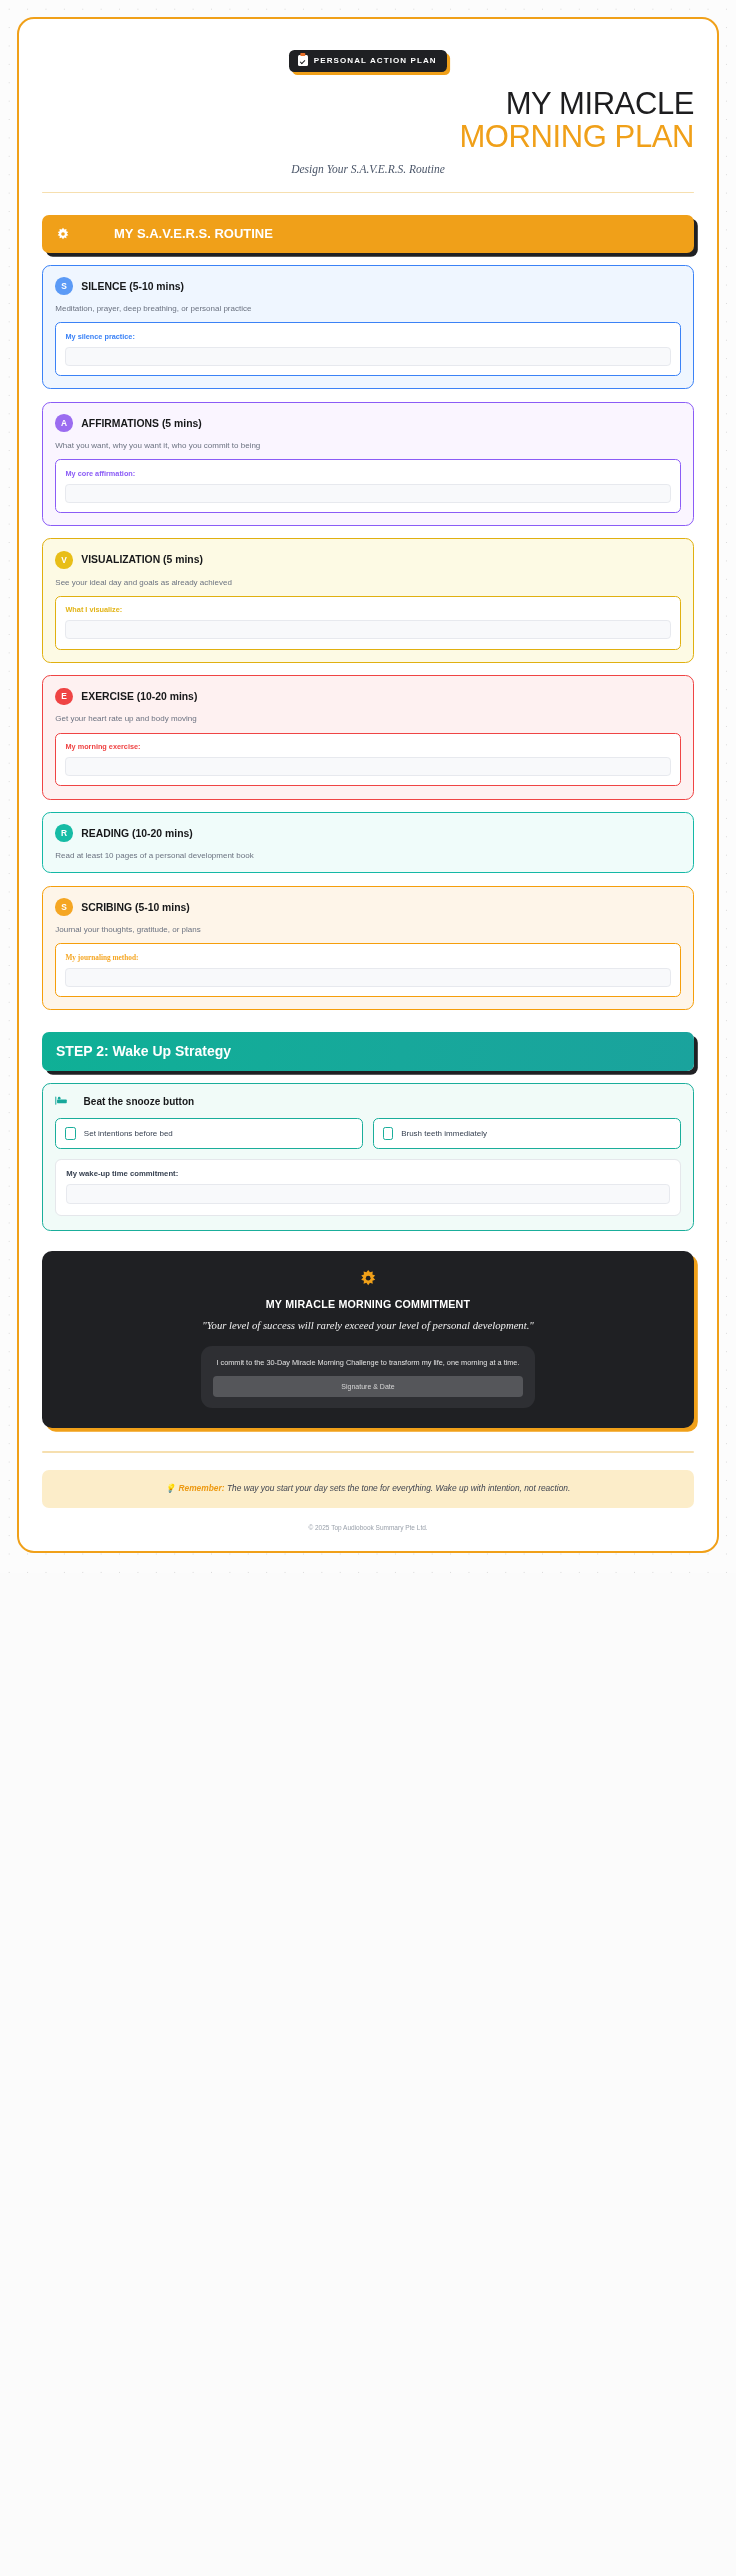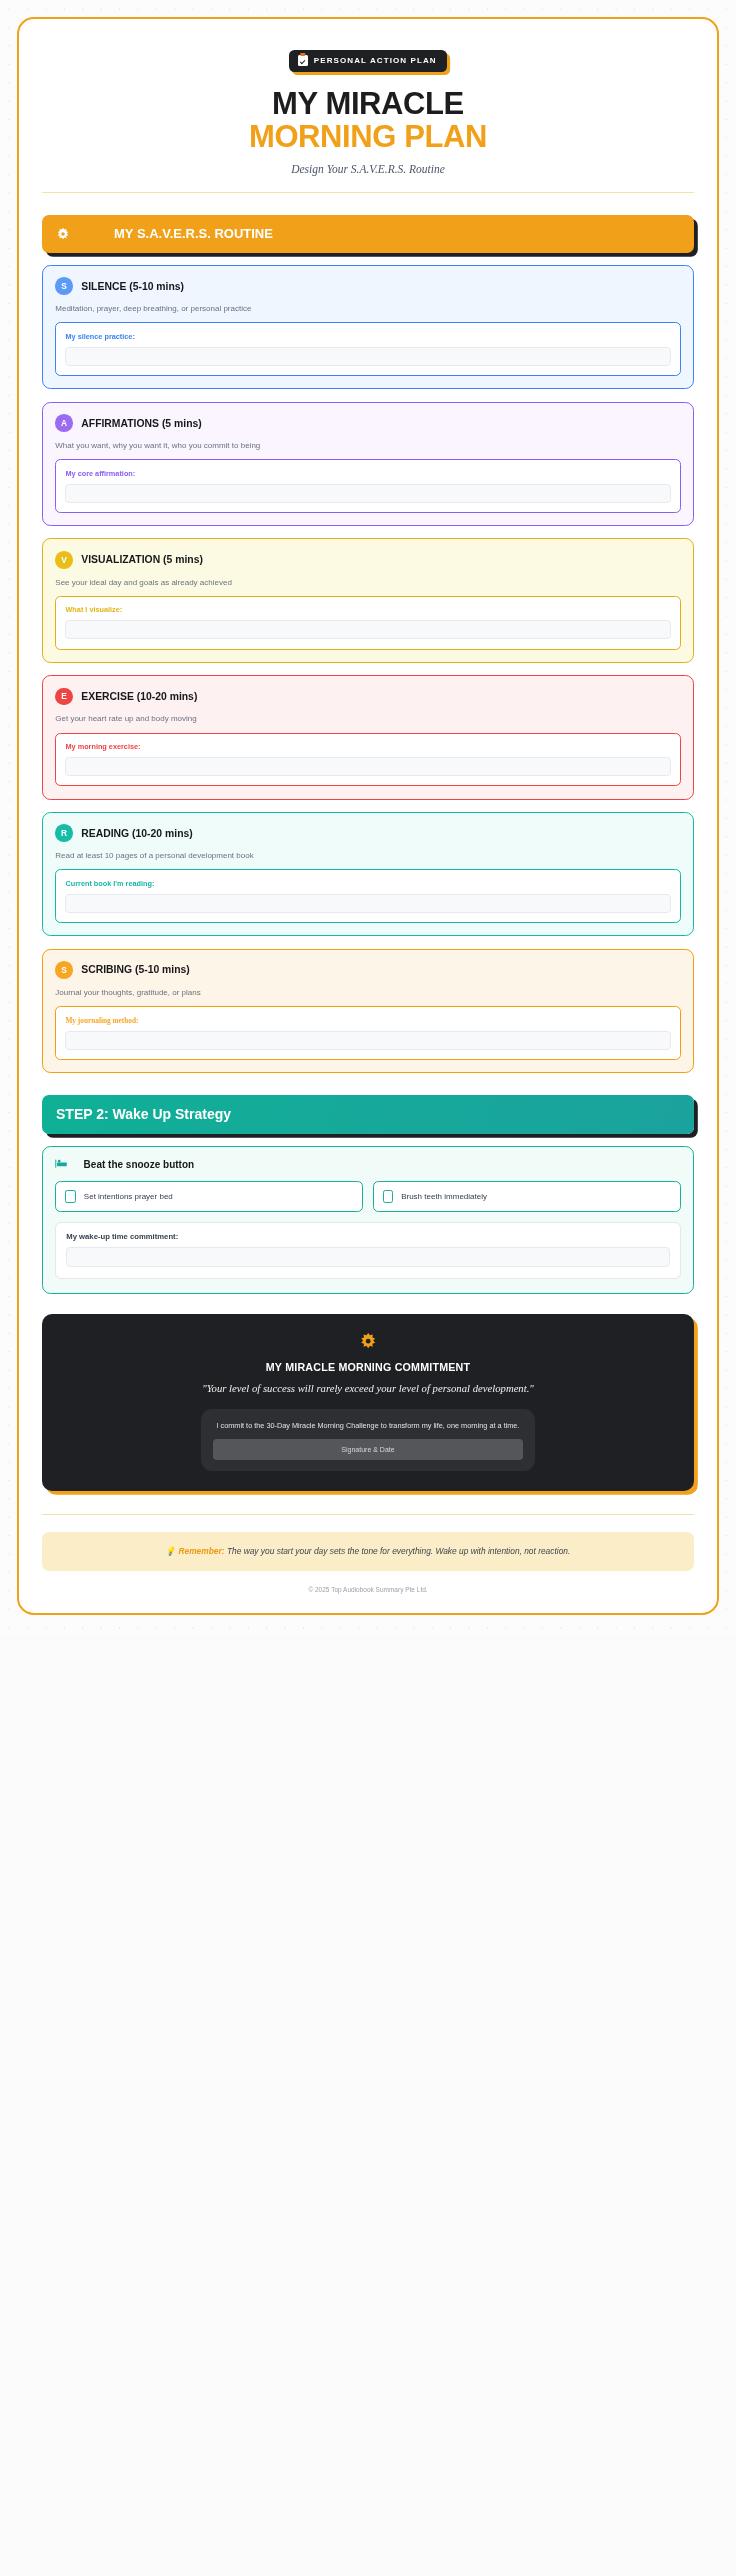--- a/index.html
+++ b/index.html
@@ -66,23 +66,24 @@
     width: 3.8px; height: 1.9px;
     border-left: 1.2px solid #1f2023;
     border-bottom: 1.2px solid #1f2023;
     transform: rotate(-45deg);
   }
 
   .title {
     margin-top: 15.3px;
     font-size: 31px;
     line-height: 1.07;
-    font-weight: bold;
+    font-weight: normal;
     letter-spacing: -0.4px;
     color: #1d1d1f;
+    text-align: right;
   }
   .title .line2 { display: block; color: #F0A019; }
 
   .subtitle {
     margin-top: 9.2px;
     font-family: "Liberation Serif", serif;
     font-style: italic;
     font-size: 11.5px;
     color: #4a5568;
   }
@@ -367,24 +368,20 @@
           <div class="field-label" style="color: rgb(239, 68, 68);">My morning exercise:</div>
           <div class="field-input"></div>
         </div>
       </div>
       <div class="card" style="border-color: rgb(20, 184, 166); background: rgb(240, 252, 250);">
         <div class="card-head">
           <span class="chip" style="background: rgb(22, 188, 165);">R</span>
           <span class="card-title">READING (10-20 mins)</span>
         </div>
         <div class="card-desc">Read at least 10 pages of a personal development book</div>
-        <div class="field-box" style="border-color: rgb(20, 184, 166);">
-          <div class="field-label" style="color: rgb(20, 184, 166);">Current book I'm reading:</div>
-          <div class="field-input"></div>
-        </div>
       </div>
       <div class="card" style="border-color: rgb(245, 158, 11); background: rgb(254, 245, 233);">
         <div class="card-head">
           <span class="chip" style="background: rgb(245, 166, 35);">S</span>
           <span class="card-title">SCRIBING (5-10 mins)</span>
         </div>
         <div class="card-desc">Journal your thoughts, gratitude, or plans</div>
         <div class="field-box" style="border-color: rgb(245, 158, 11); font-family: Liberation Serif, serif;">
           <div class="field-label" style="color: rgb(245, 166, 35);">My journaling method:</div>
           <div class="field-input"></div>
@@ -401,21 +398,21 @@
       <svg class="bed-icon" viewBox="0 0 24 18">
         <rect x="0.5" y="1" width="2" height="16" rx="0.8" fill="#17A89B"></rect>
         <rect x="4" y="7" width="19" height="7" rx="1.4" fill="#17A89B"></rect>
         <circle cx="8.2" cy="4.3" r="2.6" fill="#17A89B"></circle>
       </svg>
       <span>Beat the snooze button</span>
     </div>
     <div class="check-grid" id="check-grid">
         <div class="check-item">
           <span class="checkbox"></span>
-          <span class="check-label">Set intentions prayer bed</span>
+          <span class="check-label">Set intentions before bed</span>
         </div>
         <div class="check-item">
           <span class="checkbox"></span>
           <span class="check-label">Brush teeth immediately</span>
         </div>
       </div>
     <div class="wake-box">
       <div class="wake-label">My wake-up time commitment:</div>
       <div class="wake-input"></div>
     </div>

